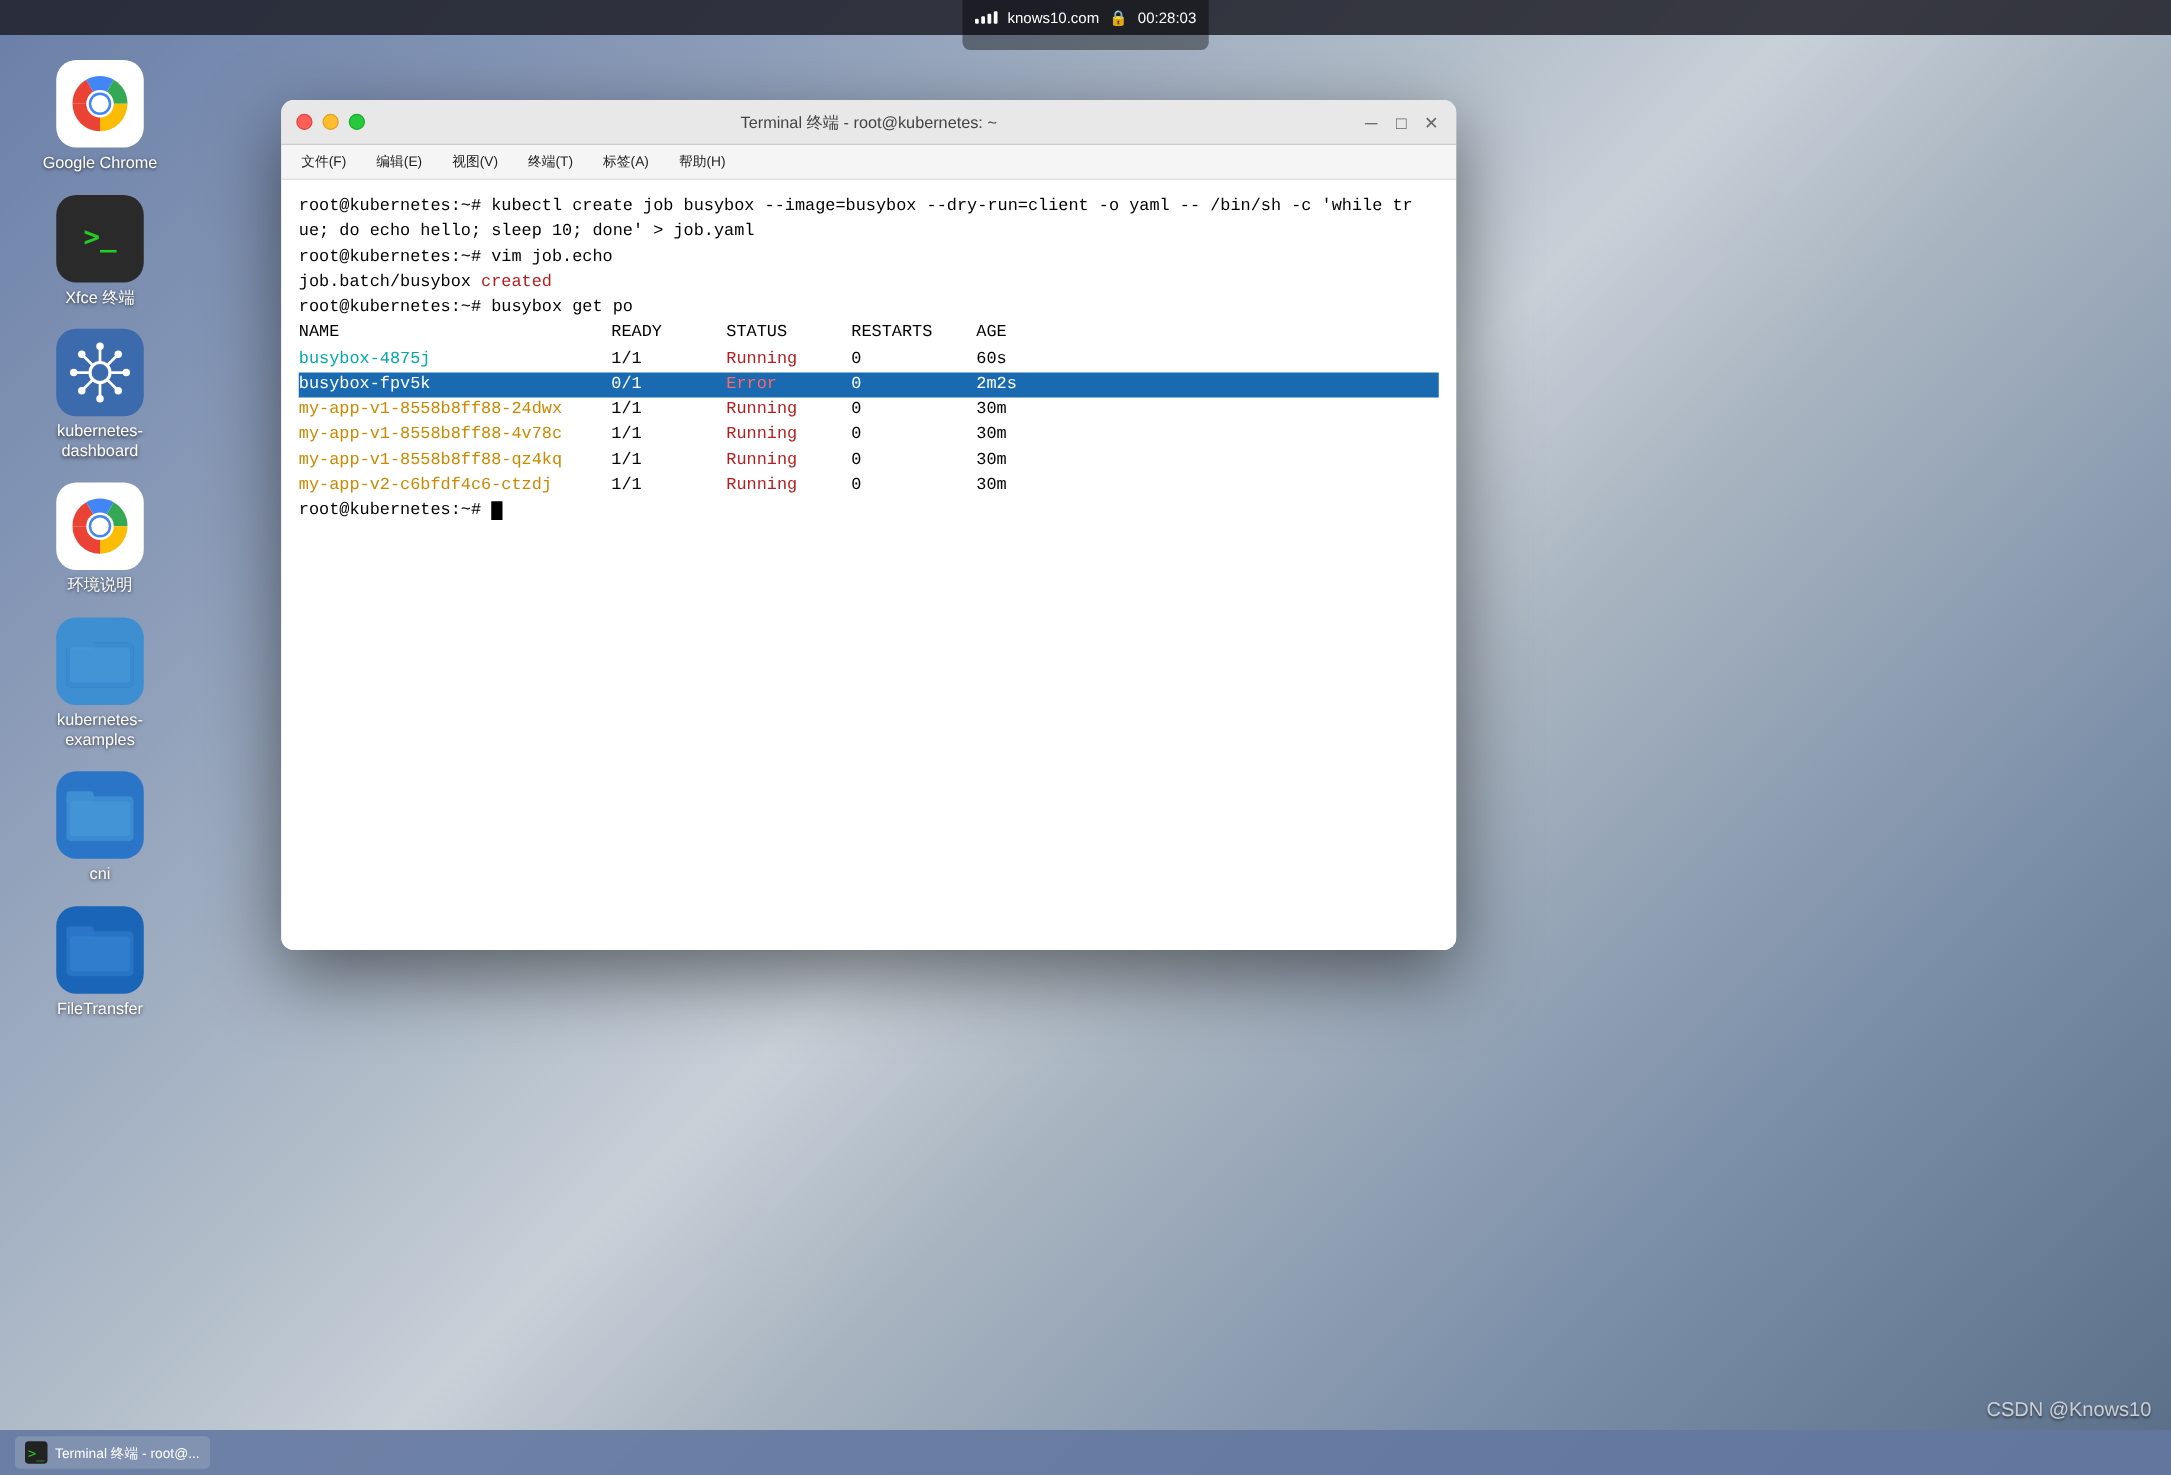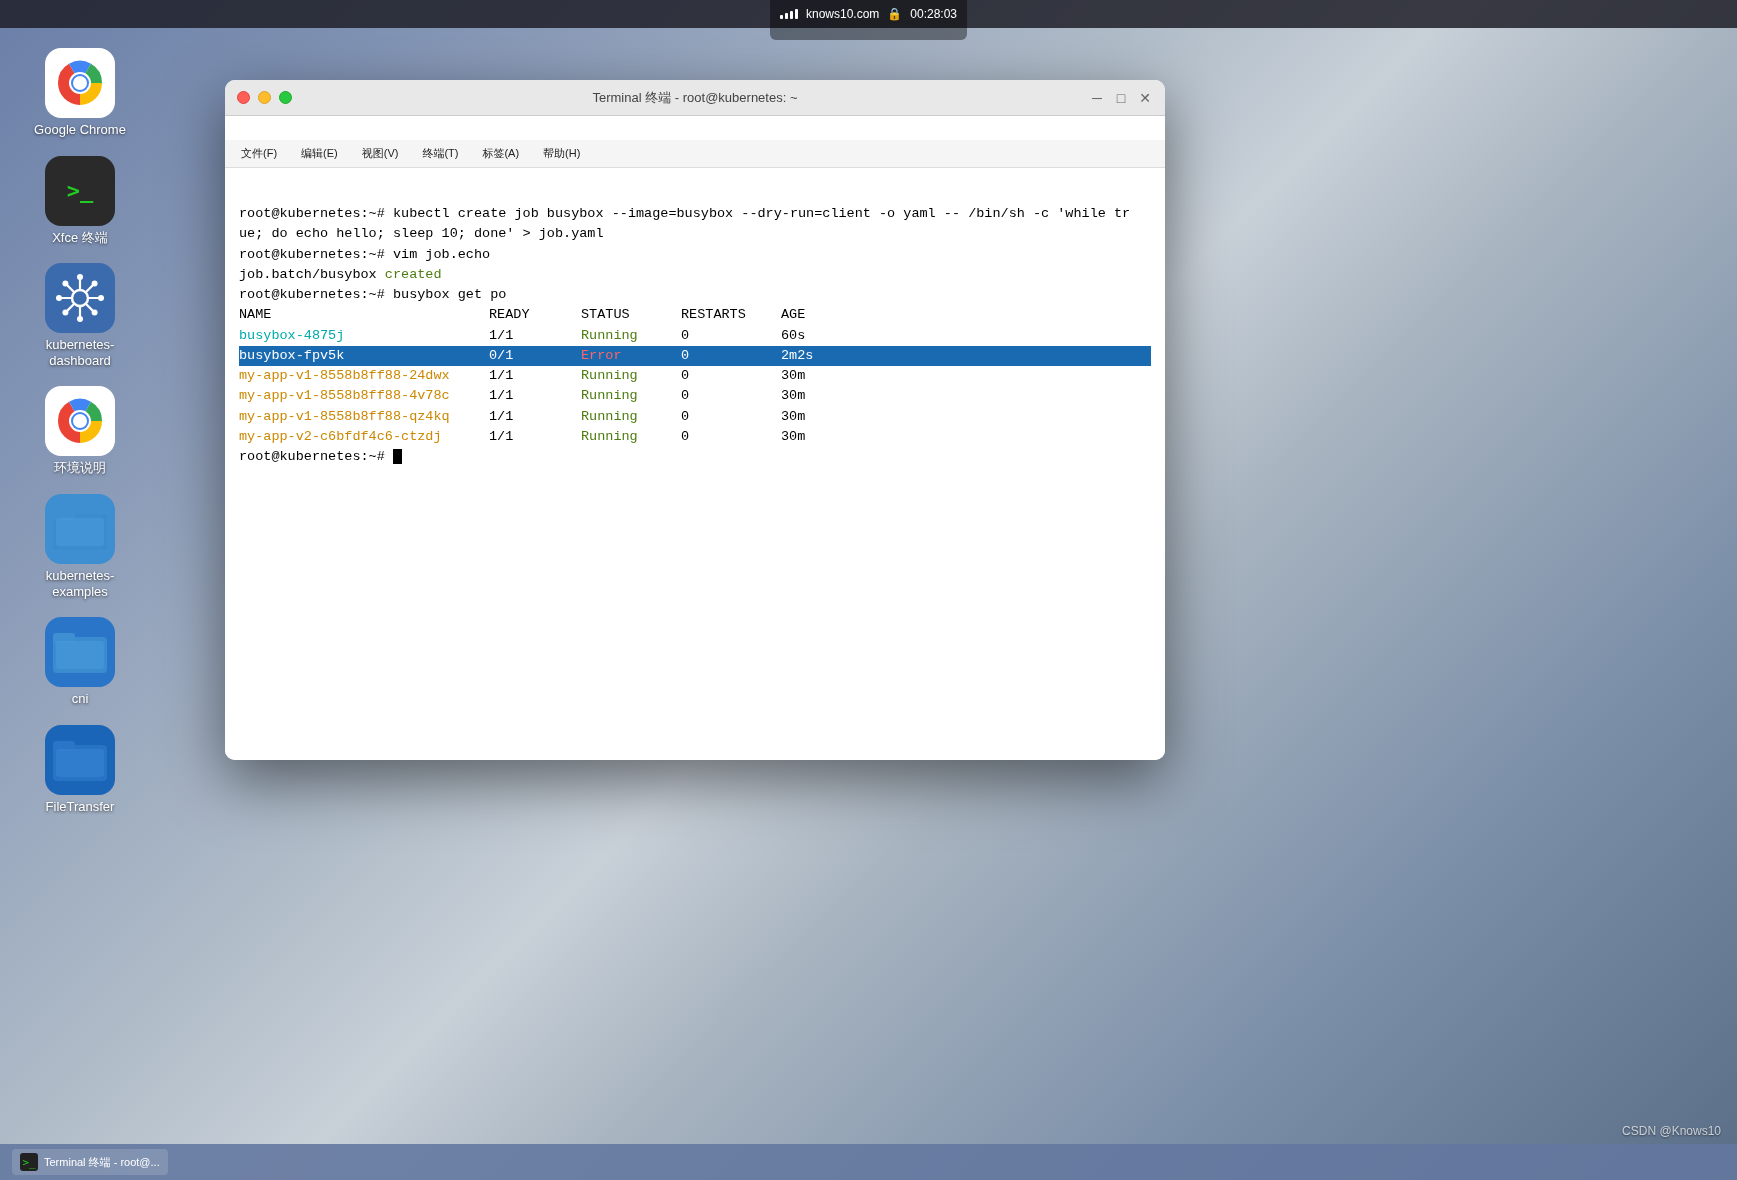--- a/index.html
+++ b/index.html
@@ -141,21 +141,20 @@
       left: 225px;
       top: 80px;
       width: 940px;
       height: 680px;
       background: #fff;
       border-radius: 10px;
       box-shadow: 0 20px 60px rgba(0,0,0,0.5);
       display: flex;
       flex-direction: column;
       overflow: hidden;
-      gap: 24px;
     }
 
     .terminal-titlebar {
       height: 36px;
       background: #e8e8e8;
       border-bottom: 1px solid #ccc;
       display: flex;
       align-items: center;
       position: relative;
       padding: 0 12px;
@@ -232,21 +231,21 @@
       font-family: 'Courier New', 'Menlo', monospace;
       font-size: 13.5px;
       line-height: 1.5;
       overflow-y: auto;
       color: #000;
     }
 
     .line { display: block; white-space: pre-wrap; word-break: break-all; }
     .prompt { color: #000; }
     .cmd { color: #000; }
-    .green-text { color: #4d7c0f; }
+    .green-text { color: #b91c1c; }
     .cyan-text { color: #00aaaa; }
     .yellow-text { color: #cc8800; }
 
     .col-name { display: inline-block; width: 250px; }
     .col-ready { display: inline-block; width: 80px; }
     .col-status { display: inline-block; width: 100px; margin-left: 12px; }
     .col-restarts { display: inline-block; width: 100px; }
     .col-age { display: inline-block; width: 60px; }
 
     
@@ -291,21 +290,21 @@
     .taskbar-label {
       color: #fff;
       font-size: 11px;
     }
 
     
     .watermark {
       position: absolute;
       bottom: 42px;
       right: 16px;
-      font-size: 12px;
+      font-size: 16px;
       color: rgba(255,255,255,0.7);
       text-shadow: 0 1px 2px rgba(0,0,0,0.5);
     }
 
     
     .k8s-wheel {
       width: 50px;
       height: 50px;
     }
 

